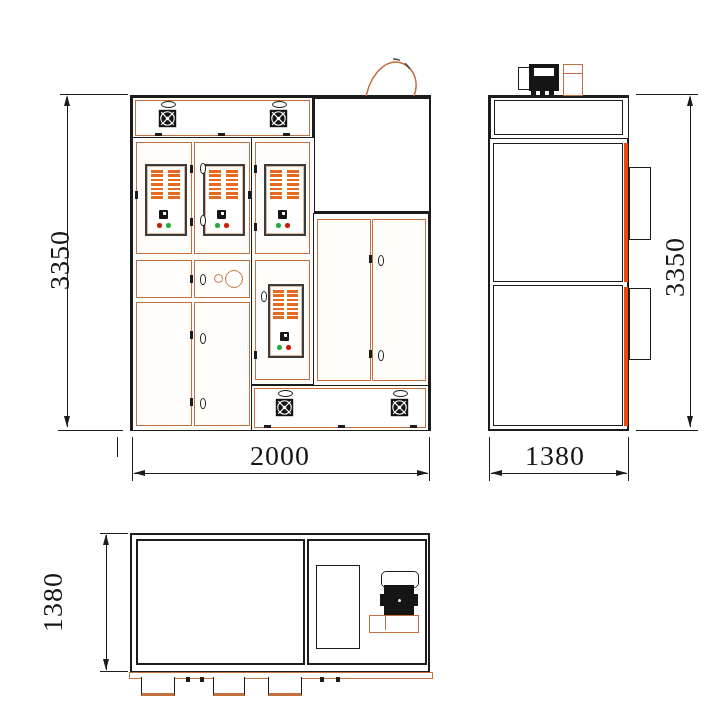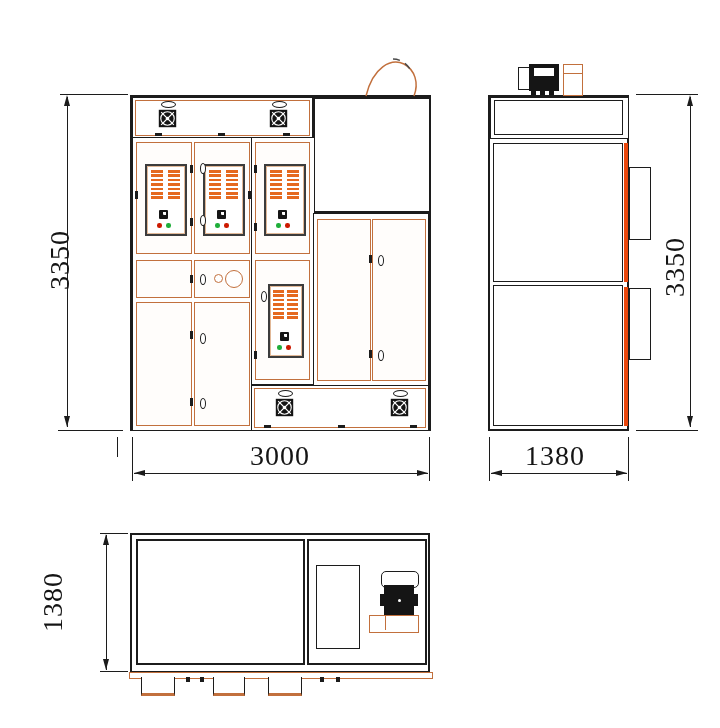--- a/index.html
+++ b/index.html
@@ -260,21 +260,21 @@
     <div class="vl" style="left:117px;top:437px;height:20px;"></div>
     <div class="dimtext rot" style="left:5px;top:245px;width:110px;">3350</div>
   </div>
 
   <div>
     <div class="vl" style="left:132px;top:437px;height:44px;"></div>
     <div class="vl" style="left:429px;top:437px;height:44px;"></div>
     <div class="hl" style="left:134px;top:473px;width:294px;"></div>
     <div class="arr arr-left" style="left:134px;top:470px;"></div>
     <div class="arr arr-right" style="left:417px;top:470px;"></div>
-    <div class="dimtext" style="left:230px;top:441px;width:100px;">3000</div>
+    <div class="dimtext" style="left:230px;top:441px;width:100px;">2000</div>
   </div>
 
   <div>
     <div class="hl" style="left:636px;top:94px;width:62px;"></div>
     <div class="hl" style="left:636px;top:430px;width:62px;"></div>
     <div class="vl" style="left:690px;top:97px;height:330px;"></div>
     <div class="arr arr-up" style="left:687px;top:95px;"></div>
     <div class="arr arr-dn" style="left:687px;top:416px;"></div>
     <div class="dimtext rot" style="left:620px;top:252px;width:110px;">3350</div>
   </div>

